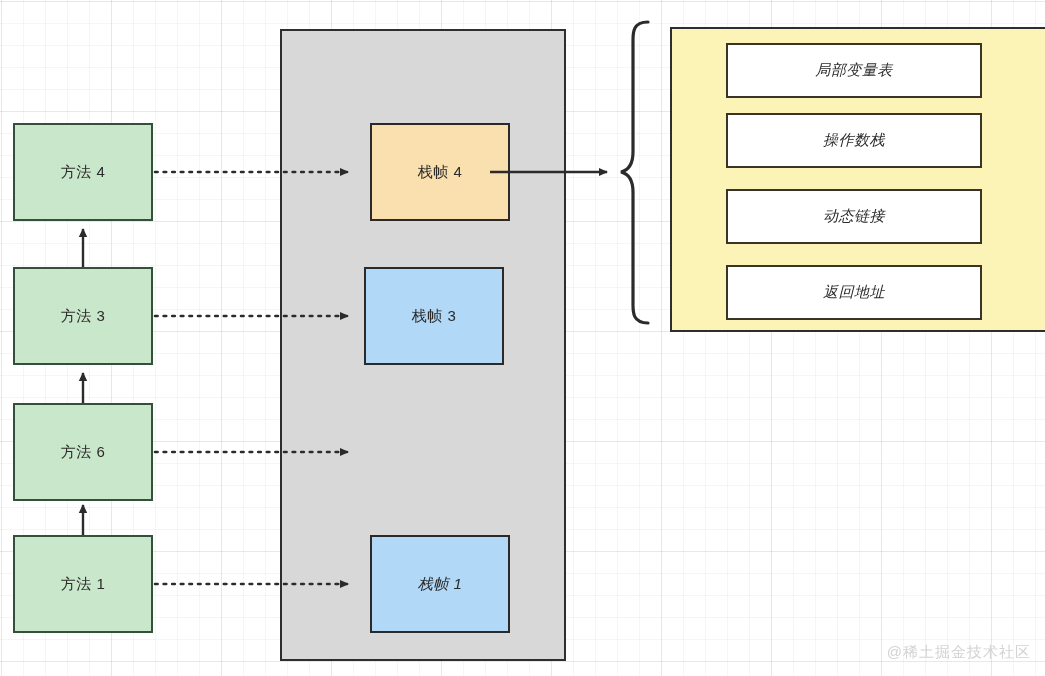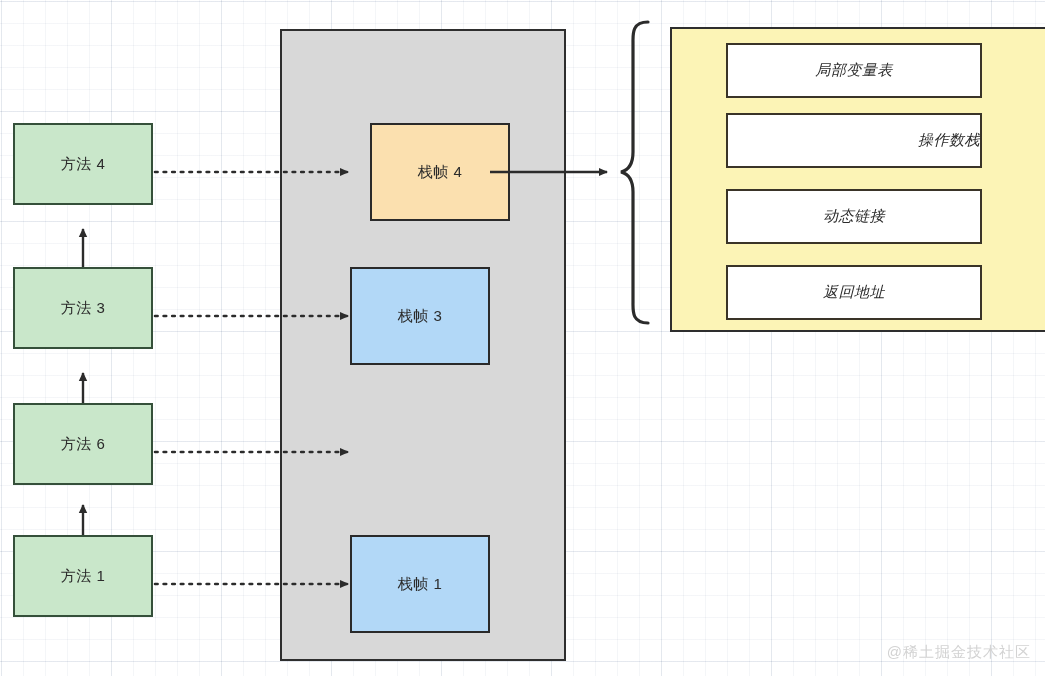--- a/index.html
+++ b/index.html
@@ -35,21 +35,21 @@
     letter-spacing: 0.5px;
     text-align: center;
     line-height: 1.2;
     user-select: none;
   }
 
   .method-box {
     background: #c9e7ca;
     border-color: #35503a;
     width: 140px;
-    height: 82px;
+    height: 98px;
   }
 
   .stack-container {
     position: absolute;
     box-sizing: border-box;
     background: #d8d8d8;
     border: 2px solid #2e2e2e;
     left: 280px;
     top: 29px;
     width: 286px;
@@ -130,32 +130,32 @@
   <div class="node method-box" style="left:13px; top:403px;">
     <span>方法 6</span>
   </div>
   <div class="node method-box" style="left:13px; top:535px;">
     <span>方法 1</span>
   </div>
 
   <div class="node frame-box top" style="left:350px; top:123px;">
     <span>栈帧 4</span>
   </div>
-  <div class="node frame-box" style="left:350px; top:267px;text-align:right;">
+  <div class="node frame-box" style="left:364px; top:267px;text-align:right;">
     <span>栈帧 3</span>
   </div>
-  <div class="node frame-box" style="left:350px; top:535px;">
+  <div class="node frame-box" style="left:370px; top:535px;font-style:italic;">
     <span>栈帧 1</span>
   </div>
 
   <div class="detail-panel">
     <div class="detail-item" style="top:14px;">
       <span>局部变量表</span>
     </div>
-    <div class="detail-item" style="top:84px;justify-content:flex-end;">
+    <div class="detail-item" style="top:84px;">
       <span>操作数栈</span>
     </div>
     <div class="detail-item" style="top:160px;">
       <span>动态链接</span>
     </div>
     <div class="detail-item" style="top:236px;">
       <span>返回地址</span>
     </div>
   </div>
 

